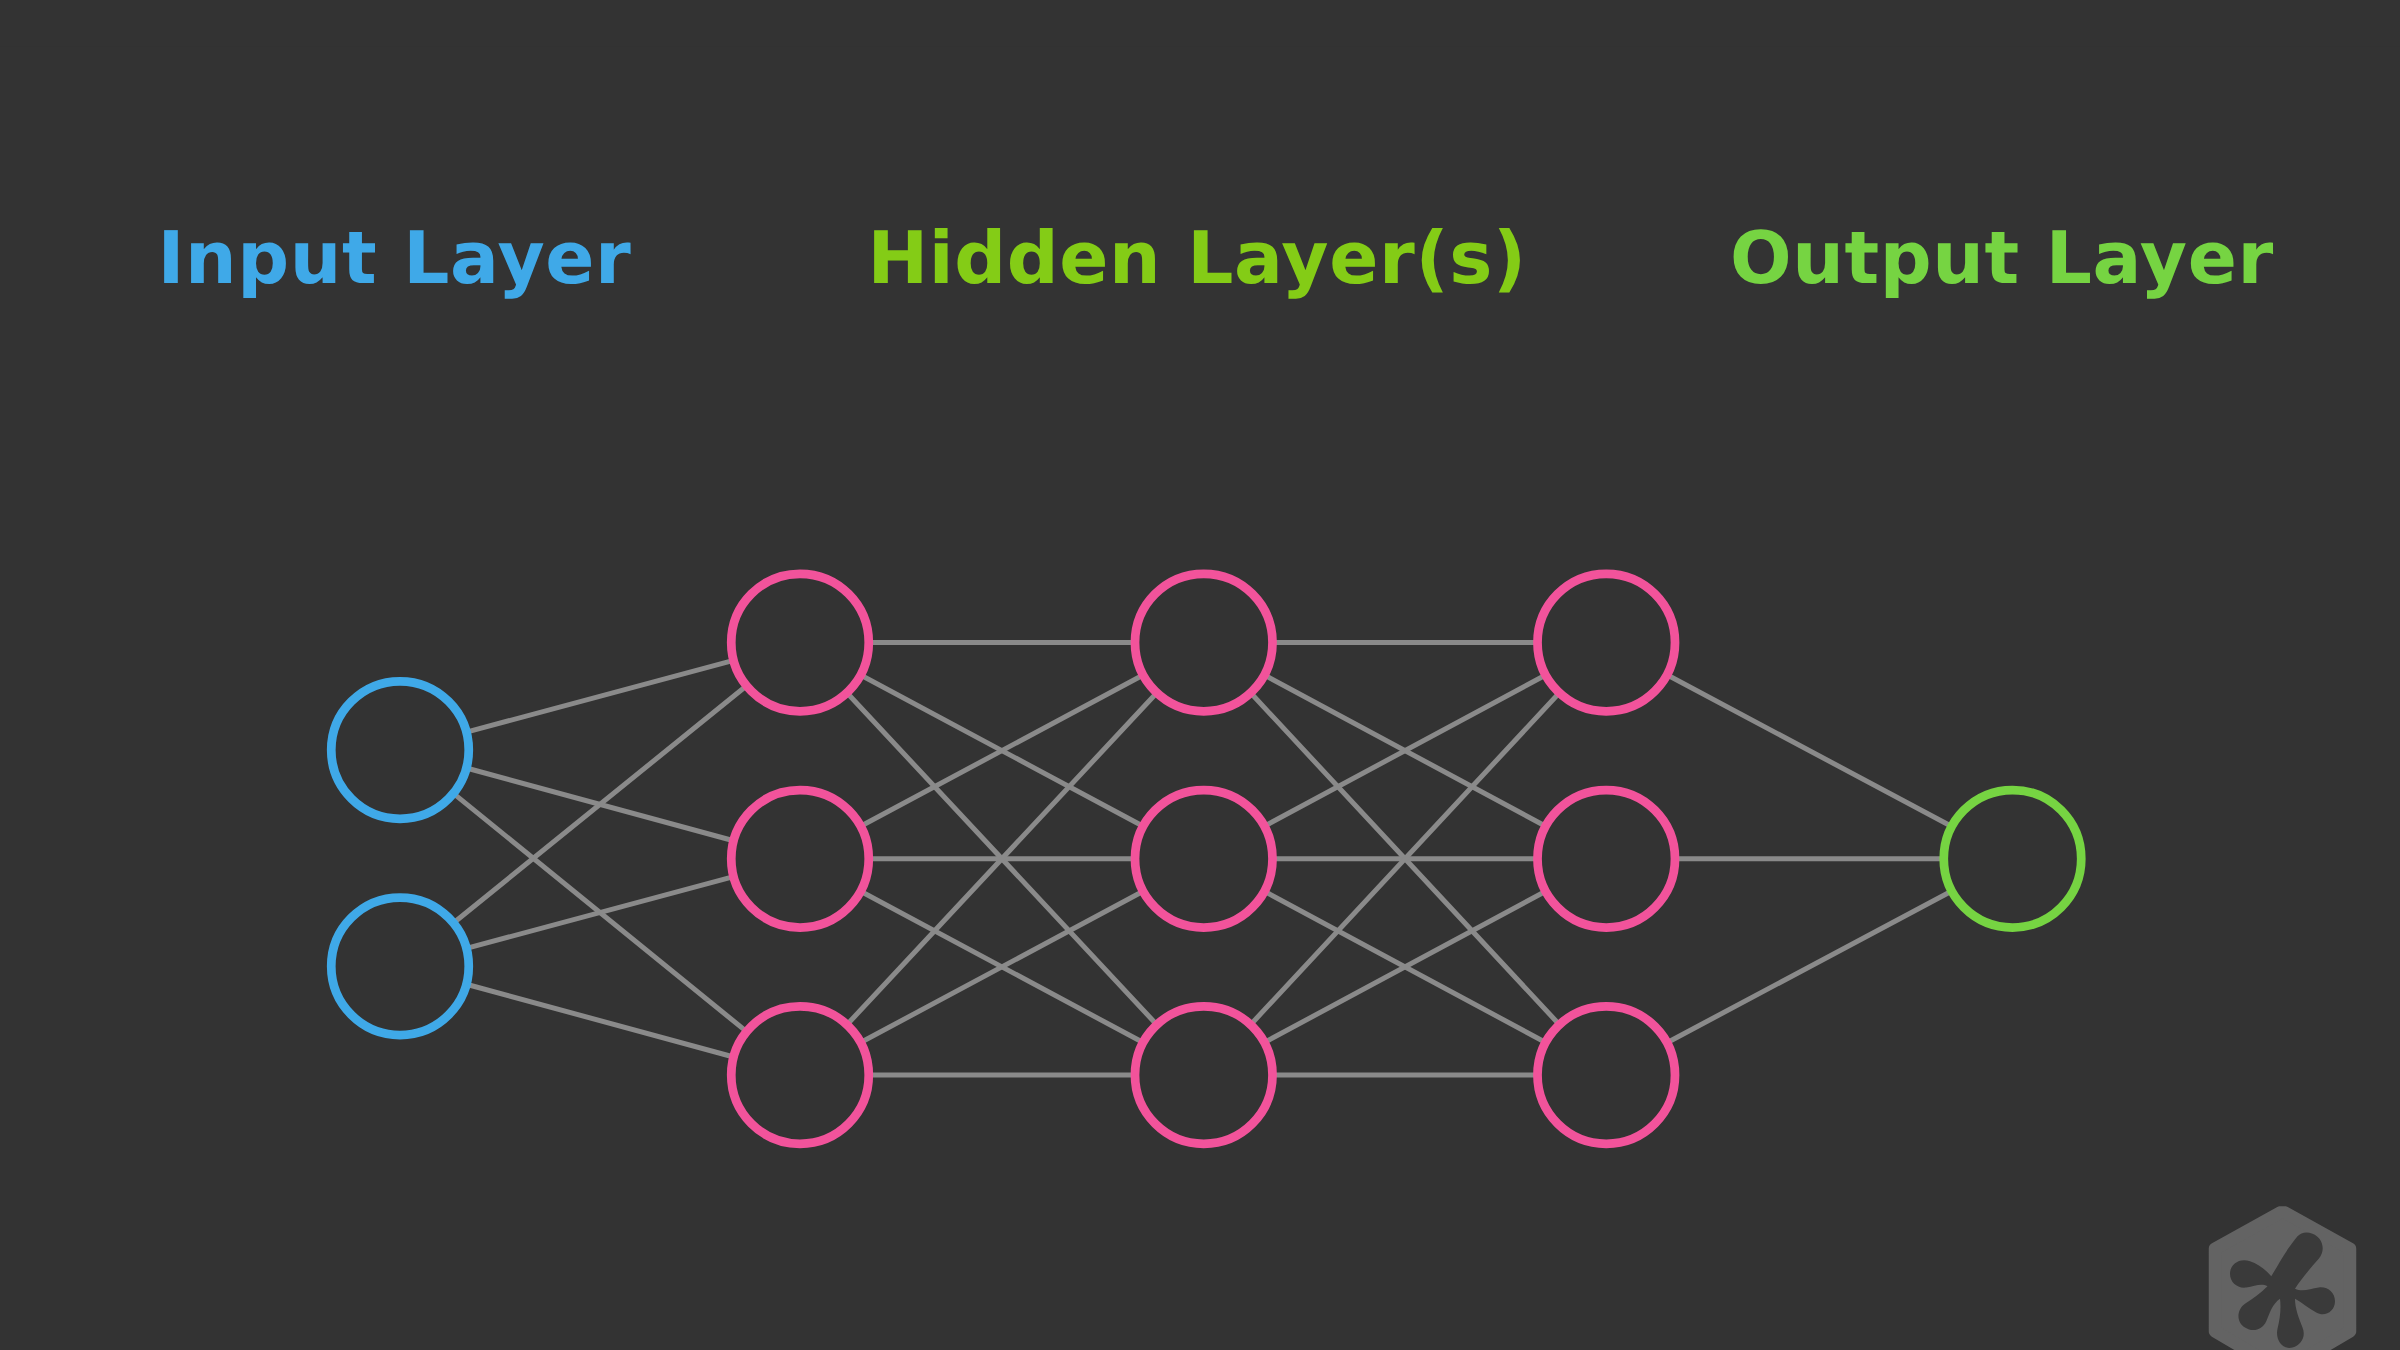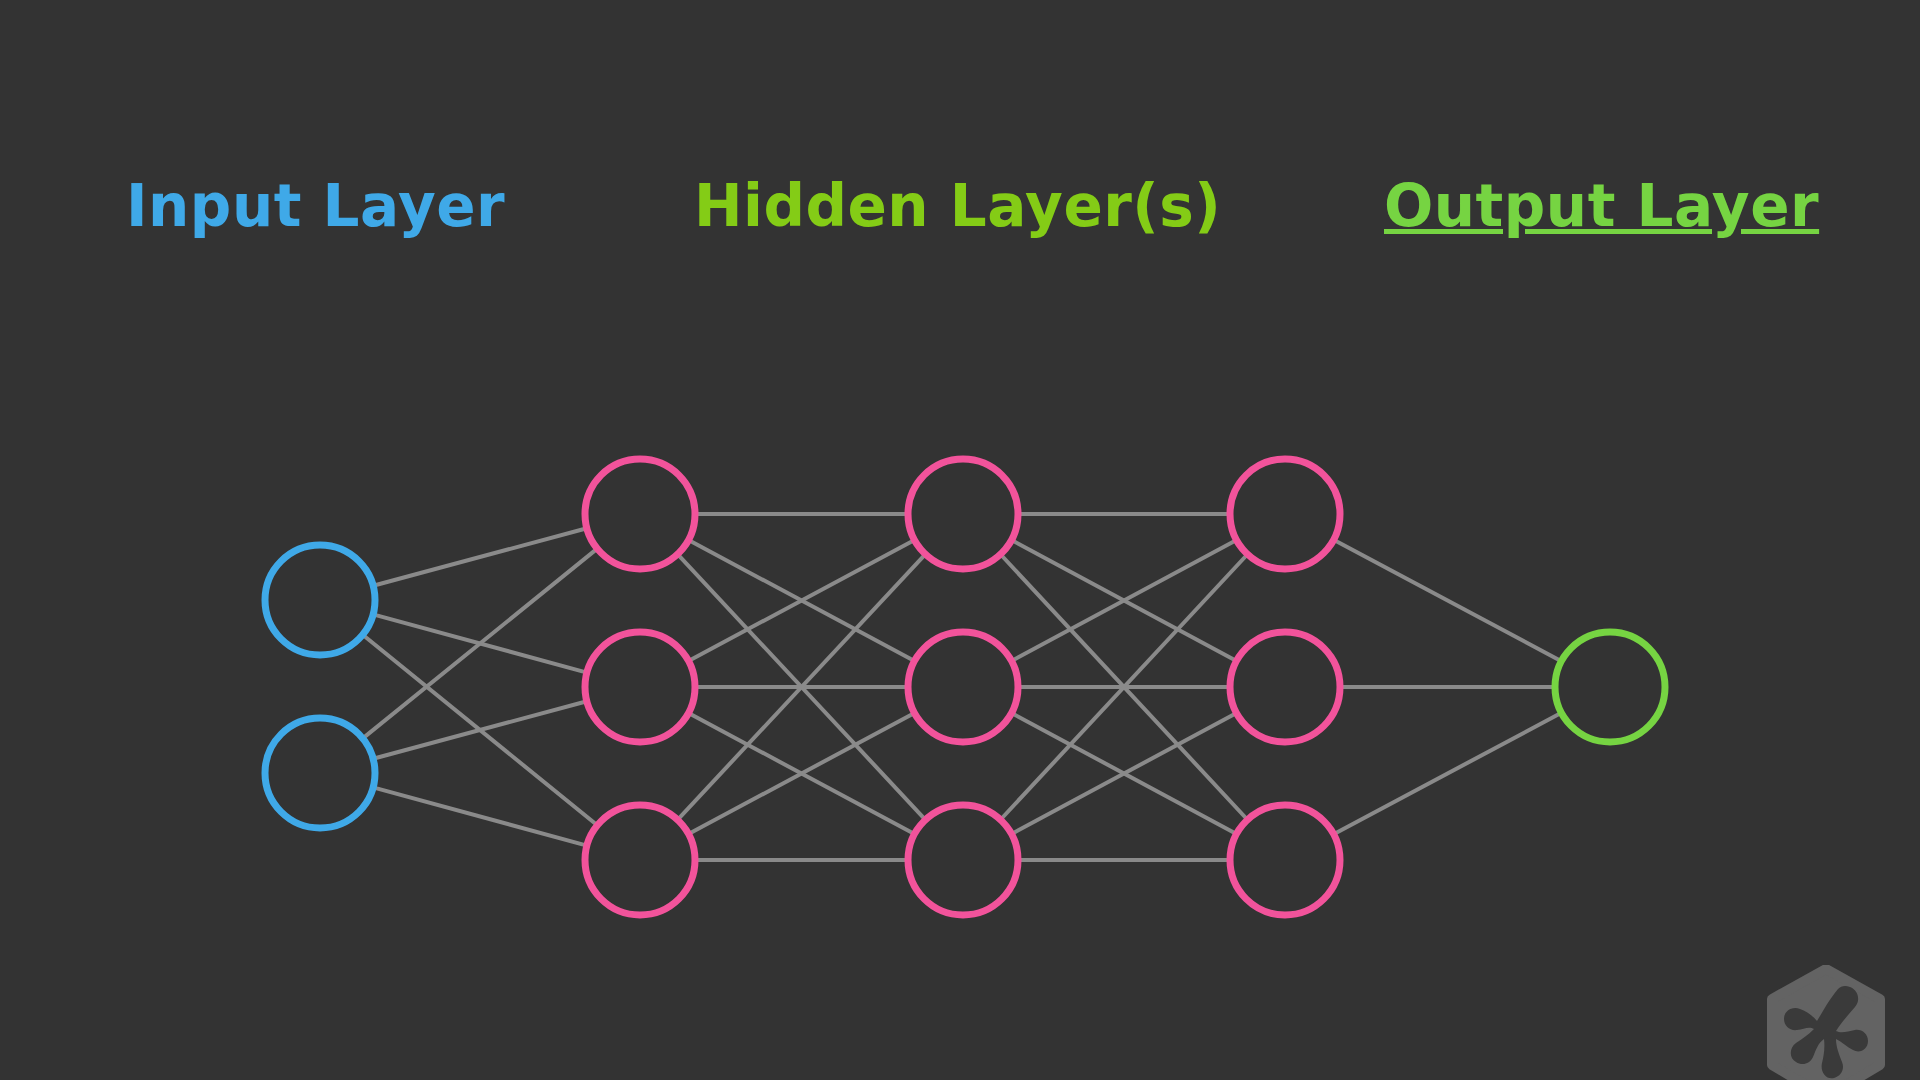--- a/index.html
+++ b/index.html
@@ -21,21 +21,21 @@
     font-family:"DejaVu Sans", sans-serif;
     font-weight:700;
     font-size:58px;
     letter-spacing:0.5px;
     white-space:nowrap;
     line-height:1;
     user-select:none;
   }
   #label-input  { left:126px;  top:140px; }
   #label-hidden { left:694px;  top:140px; }
-  #label-output { left:1384px; top:140px;text-decoration:underline; }
+  #label-output { left:1384px; top:140px; }
 
   #watermark {
     position:absolute;
     left:1762px; top:928px;
     width:128px; height:140px;
     opacity:1;
   }
 </style>
 </head>
 <body>

